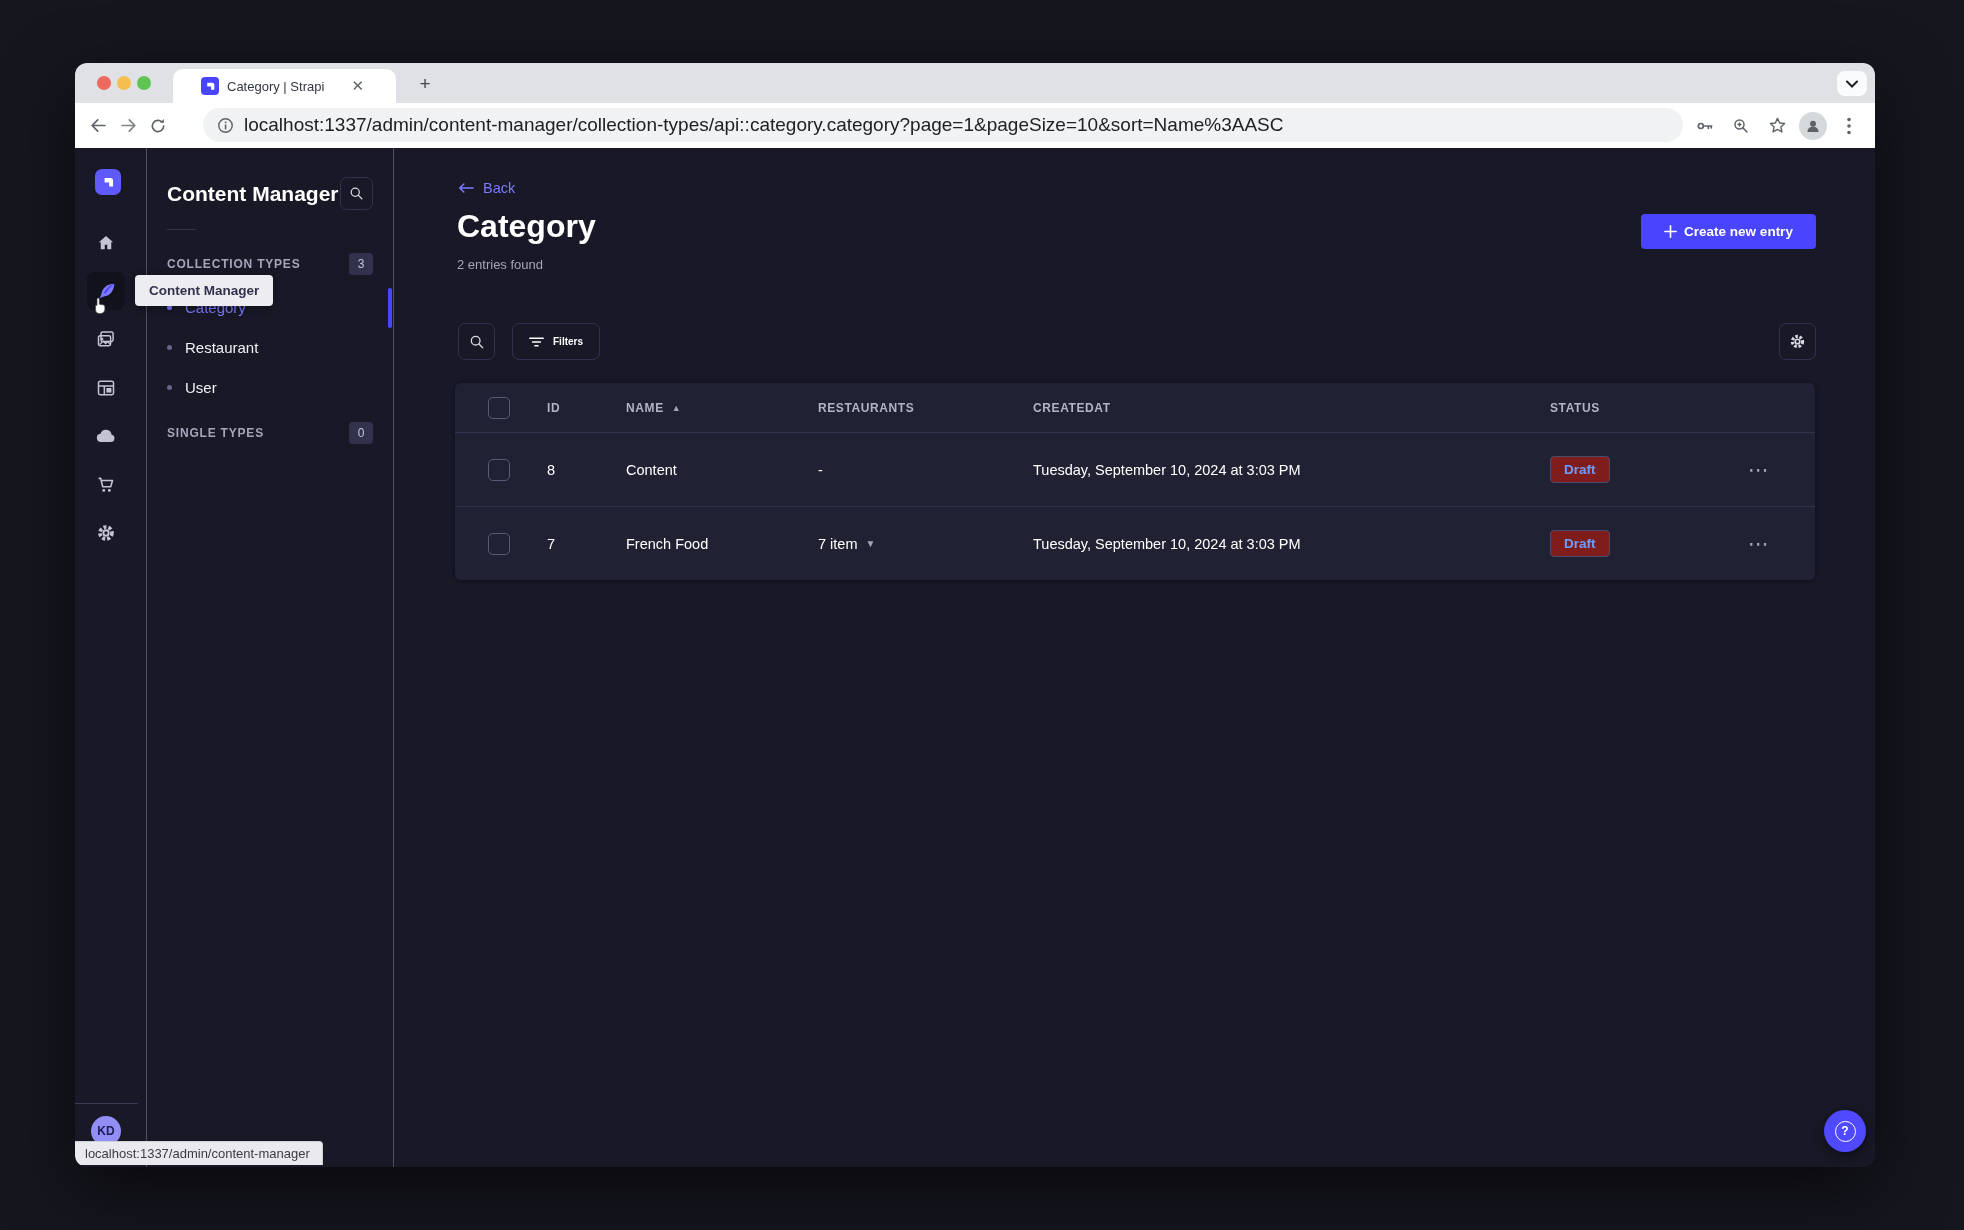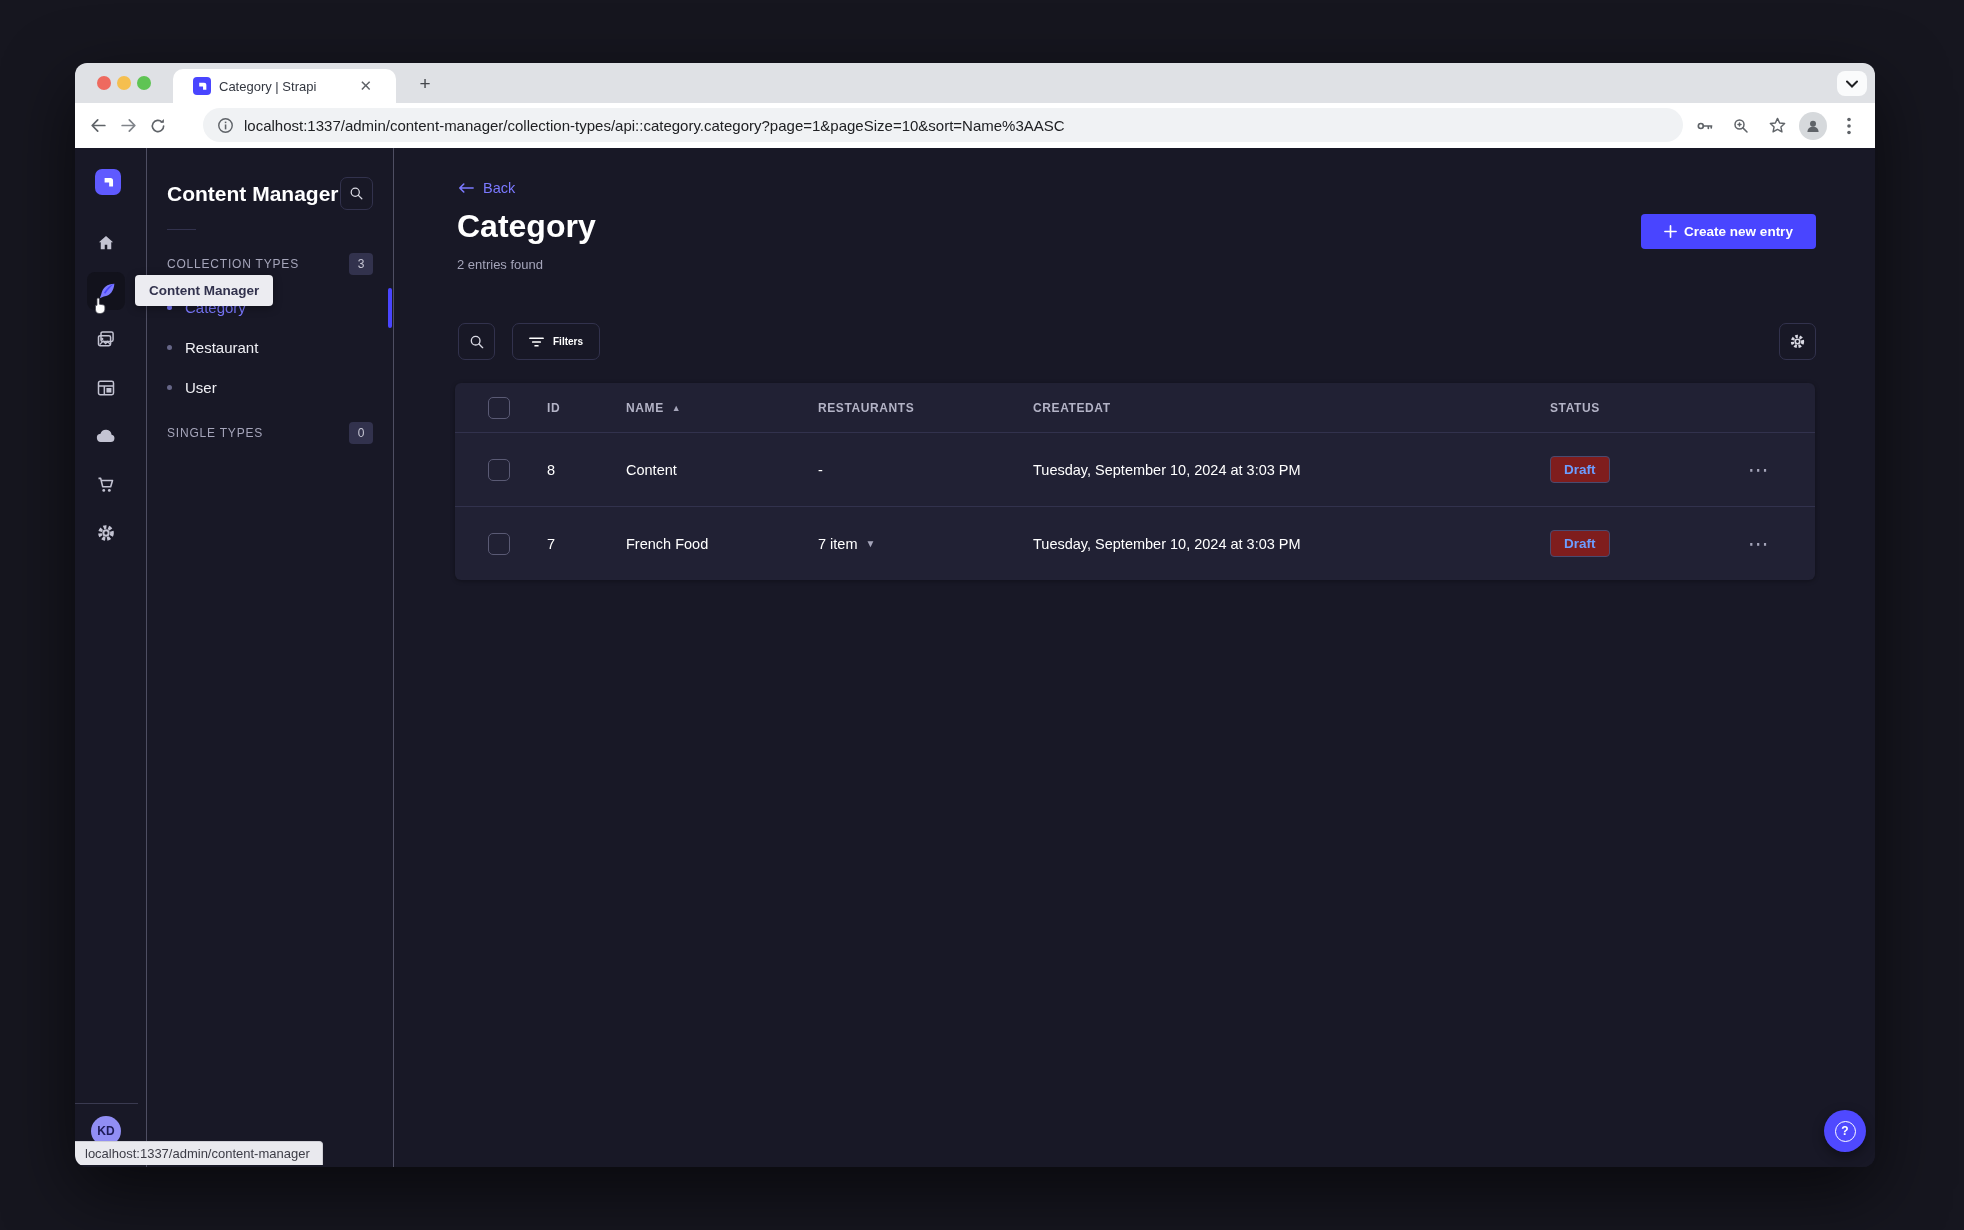--- a/index.html
+++ b/index.html
@@ -13,36 +13,36 @@
     position:absolute; left:75px; top:63px; width:1800px; height:1104px;
     border-radius:12px; overflow:hidden; background:#181826;
     box-shadow:0 24px 70px rgba(0,0,0,.6);
   }
   
   .tabstrip { position:absolute; top:0; left:0; right:0; height:40px; background:#dfe1e5; }
   .traffic { position:absolute; top:13px; left:22px; display:flex; gap:6px; }
   .traffic span { width:14px; height:14px; border-radius:50%; display:block; }
   .t-red{background:#ee6a5f;} .t-yellow{background:#f5bf4f;} .t-green{background:#5fc454;}
   .tab { position:absolute; left:98px; top:6px; width:223px; height:34px; background:#fff;
-         border-radius:10px 10px 0 0; display:flex; align-items:center; padding:0 20px; }
+         border-radius:10px 10px 0 0; display:flex; align-items:center; padding:0 28px; }
   .favicon { width:18px; height:18px; border-radius:4px; background:#4945ff; display:flex;
              align-items:center; justify-content:center; flex:0 0 18px; }
   .tab-title { font-size:13px; color:#333740; margin-left:8px; white-space:nowrap; overflow:hidden; flex:1; }
   .tab-close { font-size:15px; color:#5f6368; padding:0 4px; cursor:default; }
   .newtab { position:absolute; left:338px; top:9px; width:24px; height:24px; font-size:19px;
             color:#44474c; text-align:center; line-height:23px; }
   .tab-chevron { position:absolute; right:8px; top:8px; width:30px; height:25px; border-radius:8px;
                  background:#fafbfc; display:flex; align-items:center; justify-content:center; }
   .toolbar { position:absolute; top:40px; left:0; right:0; height:45px; background:#fff;
              display:flex; align-items:center; }
   .nav-ico { width:30px; height:30px; display:flex; align-items:center; justify-content:center; }
   .nav-ico.back{ margin-left:8px; } 
   .urlpill { position:absolute; left:128px; top:5px; width:1480px; height:34px; border-radius:17px;
              background:#f0f2f4; display:flex; align-items:center; padding:0 14px; }
-  .url-text { font-size:15px; color:#202124; margin-left:10px; white-space:nowrap; }
+  .url-text { font-size:19px; color:#202124; margin-left:10px; white-space:nowrap; }
   .chrome-right { position:absolute; right:12px; top:0; height:45px; display:flex; align-items:center; gap:8px; }
   .cr-ico { width:28px; height:28px; display:flex; align-items:center; justify-content:center;
             color:#5f6368; font-size:17px; }
   .profile-circ { width:28px; height:28px; border-radius:50%; background:#d6d9dc; display:flex;
                   align-items:center; justify-content:center; }
   
   .app { position:absolute; top:85px; left:0; right:0; bottom:0; background:var(--app-bg,#181826); }
   .iconbar { position:absolute; left:0; top:0; bottom:0; width:72px; border-right:1px solid #4e4e62; }
   .logo { position:absolute; left:20px; top:21px; width:26px; height:26px; border-radius:7px;
           background:#5f5aff; display:flex; align-items:center; justify-content:center; }
@@ -55,21 +55,21 @@
             display:flex; align-items:center; justify-content:center; }
   .subnav { position:absolute; left:63px; top:0; bottom:0; width:256px; border-right:1px solid #4e4e62; }
   .subnav-header { position:absolute; top:29px; left:29px; right:20px; height:33px;
                    display:flex; align-items:center; justify-content:space-between; }
   .subnav-title { font-size:21px; font-weight:bold; color:#fff; }
   .sq-btn { width:33px; height:33px; border-radius:7px; border:1px solid var(--border-col,#32324d);
             display:flex; align-items:center; justify-content:center; color:#d9d9e3; background:transparent; }
   .subnav-rule { position:absolute; top:81px; left:29px; width:29px; height:1px; background:#32324d; }
   .section-row { position:absolute; left:29px; right:20px; height:24px; display:flex;
                  align-items:center; justify-content:space-between; }
-  .section-label { font-size:12px; font-weight:normal; letter-spacing:.8px; color:var(--muted,#a5a5ba); }
+  .section-label { font-size:12px; font-weight:bold; letter-spacing:.8px; color:var(--muted,#a5a5ba); }
   .count-badge { min-width:24px; height:22px; border-radius:4px; background:#32324d; color:#c6c6d4;
                  font-size:12px; display:flex; align-items:center; justify-content:center; padding:0 6px; }
   .nav-item { position:absolute; left:29px; right:12px; height:32px; display:flex; align-items:center;
               gap:13px; font-size:15px; color:#f0f0f5; }
   .nav-item .dot { width:5px; height:5px; border-radius:50%; background:#666687; flex:0 0 5px; }
   .nav-item.active { color:var(--link,#7b79ff); }
   .nav-item.active .dot { background:var(--link,#7b79ff); }
   .scroll-thumb { position:absolute; right:1px; top:140px; width:4px; height:40px; border-radius:2px;
                   background:var(--accent,#4945ff); }
   .cm-tooltip { position:absolute; left:60px; top:127px; height:31px; line-height:31px; padding:0 14px;

